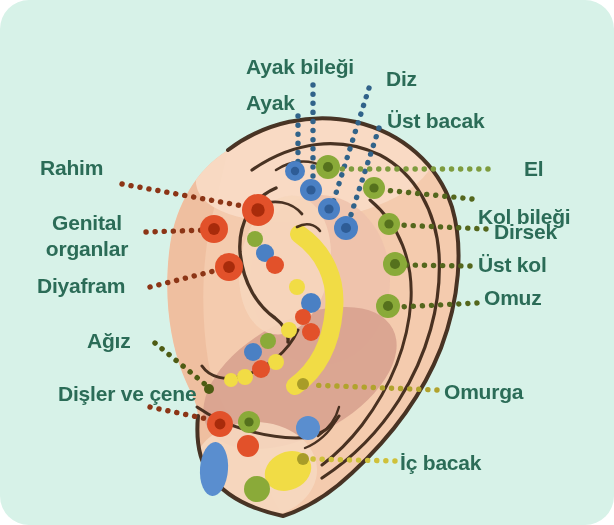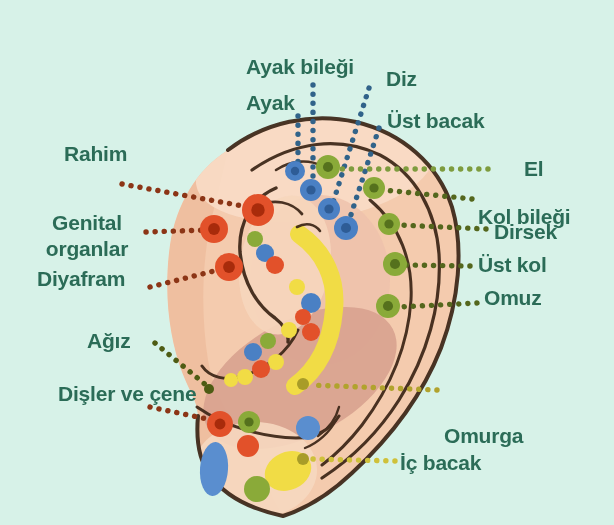--- a/index.html
+++ b/index.html
@@ -2,20 +2,21 @@
 <html><head>
 <meta charset="utf-8">
 <style>
   html,body{margin:0;padding:0;}
   .stage{
     position:relative;
     width:614px;height:525px;
     background:#d7f2e8;
     overflow:hidden;
     font-family:"Liberation Sans",sans-serif;
+    border-radius:29px;
   }
   .ear-svg{position:absolute;left:0;top:0;width:614px;height:525px;}
   .lbl{
     position:absolute;
     color:#2b6c57;
     font-weight:700;
     font-size:21px;
     line-height:1.2;
     white-space:nowrap;
     letter-spacing:-0.2px;
@@ -23,26 +24,26 @@
   .lbl.wrap{white-space:normal;text-align:center;line-height:1.25;}
   .lbl-ayak-bilegi{left:246px;top:54px;}
   .lbl-ayak{left:246px;top:90px;}
   .lbl-diz{left:386px;top:66px;}
   .lbl-ust-bacak{left:387px;top:108px;}
   .lbl-el{left:492px;top:156px;margin-left:32px;}
   .lbl-kol-bilegi{left:478px;top:176px;margin-top:28px;}
   .lbl-dirsek{left:494px;top:219px;}
   .lbl-ust-kol{left:478px;top:252px;}
   .lbl-omuz{left:484px;top:285px;}
-  .lbl-rahim{left:40px;top:141px;margin-left:24px;}
+  .lbl-rahim{left:40px;top:155px;}
   .lbl-genital{left:16px;top:210px;width:142px;}
-  .lbl-diyafram{left:37px;top:266px;}
+  .lbl-diyafram{left:37px;top:273px;}
   .lbl-agiz{left:87px;top:328px;}
   .lbl-disler{left:10px;top:381px;margin-left:48px;}
-  .lbl-omurga{left:444px;top:379px;margin-top:44px;}
+  .lbl-omurga{left:444px;top:379px;}
   .lbl-ic-kulak{left:400px;top:450px;}
 </style>
 </head>
 <body>
 
 <div class="stage">
 
   <svg class="ear-svg" viewBox="0 0 614 525" xmlns="http://www.w3.org/2000/svg">
     <defs>
       <clipPath id="earClip">

